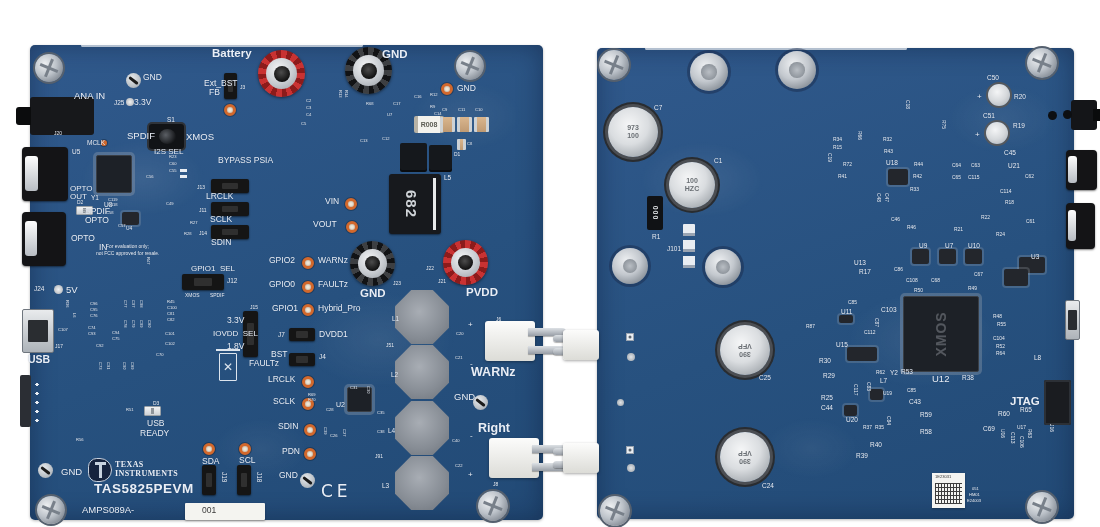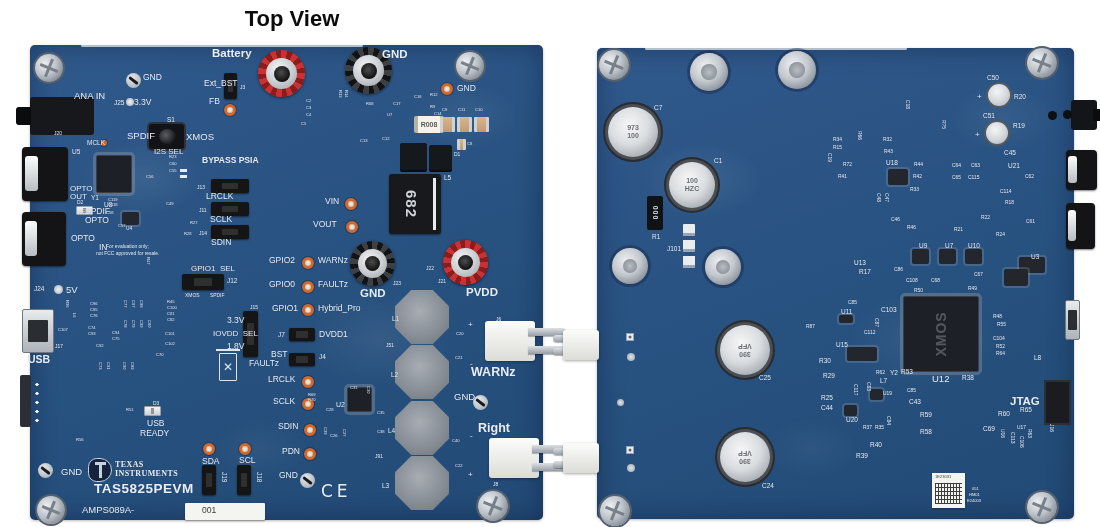--- a/index.html
+++ b/index.html
@@ -134,21 +134,20 @@
   .padw{background:#e9edf2;border:1px solid #9aa4b0}
   .padw::before{content:"";position:absolute;left:50%;top:50%;width:3px;height:3px;border-radius:50%;
          background:#5b646e;transform:translate(-50%,-50%)}
   .circg{border-radius:50%;background:radial-gradient(#e0e4e8,#99a0a7)}
   .blkdot{border-radius:50%;background:#0d0f12}
 </style>
 </head>
 <body>
 
 <div class="stage">
-  <div class="title" style="left:292px;top:6px">Top View</div>
   <div class="board board-top">
       <div class="cmp screw" style="left: 5px; top: 9px; width: 28px; height: 28px;"></div>
       <div class="cmp screw" style="left: 426px; top: 7px; width: 28px; height: 28px;"></div>
       <div class="cmp screw" style="left: 7px; top: 451px; width: 28px; height: 28px;"></div>
       <div class="cmp screw" style="left: 448px; top: 446px; width: 30px; height: 30px;"></div>
       <div class="cmp jackred" style="left: 228px; top: 5px; width: 47px; height: 47px;"></div>
       <div class="cmp jackblk" style="left: 315px; top: 2px; width: 47px; height: 47px;"></div>
       <div class="cmp jackblk" style="left: 320px; top: 196px; width: 45px; height: 45px;"></div>
       <div class="cmp jackred" style="left: 413px; top: 195px; width: 45px; height: 45px;"></div>
       <div class="cmp jack35" style="left: 0px; top: 52px; width: 64px; height: 38px;"></div>
@@ -216,21 +215,21 @@
       <div class="cmp tpb" style="left: 96px; top: 28px; width: 15px; height: 15px;"></div>
       <div class="cmp tpb" style="left: 443px; top: 350px; width: 15px; height: 15px;"></div>
       <div class="cmp tpb" style="left: 8px; top: 418px; width: 15px; height: 15px;"></div>
       <div class="cmp tpb" style="left: 270px; top: 428px; width: 15px; height: 15px;"></div>
       <div class="cmp tpsm" style="left: 24px; top: 240px; width: 9px; height: 9px;"></div>
       <div class="cmp tpsm" style="left: 96px; top: 53px; width: 8px; height: 8px;"></div>
       <div class="lb s12" style="left: 182px; top: 3px;">Battery</div>
       <div class="lb s12" style="left: 352px; top: 4px;">GND</div>
       <div class="lb s9" style="left: 160px; top: 34px; padding-left: 14px;">Ext_BST</div>
       <div class="lb s5" style="left: 210px; top: 40px;">J3</div>
-      <div class="lb s9" style="left: 179px; top: 52px;">FB</div>
+      <div class="lb s9" style="left: 179px; top: 43px;">FB</div>
       <div class="lb s9" style="left: 113px; top: 28px;">GND</div>
       <div class="lb s6" style="left: 84px; top: 55px;">J25</div>
       <div class="lb s9" style="left: 104px; top: 53px;">3.3V</div>
       <div class="lb s9" style="left: 427px; top: 39px;">GND</div>
       <div class="lb s10" style="left: 44px; top: 46px;">ANA IN</div>
       <div class="lb s5" style="left: 24px; top: 86px;">J20</div>
       <div class="lb s6" style="left: 57px; top: 95px;">MCLK</div>
       <div class="lb s10" style="left: 97px; top: 86px;">SPDIF</div>
       <div class="lb s10" style="left: 156px; top: 87px;">XMOS</div>
       <div class="lb s6" style="left: 137px; top: 72px;">S1</div>
@@ -251,21 +250,21 @@
       <div class="lb s4" style="left: 88px; top: 179px;">C57</div>
       <div class="lb s4" style="left: 52px; top: 164px;">C116</div>
       <div class="lb s5" style="left: 96px; top: 181px;">U4</div>
       <div class="lb s4" style="left: 160px; top: 176px;">R27</div>
       <div class="lb s4" style="left: 154px; top: 187px;">R28</div>
       <div class="lb s4" style="left: 136px; top: 157px;">C49</div>
       <div class="lb s4" style="left: 139px; top: 110px;">R23</div>
       <div class="lb s4" style="left: 139px; top: 117px;">C60</div>
       <div class="lb s4" style="left: 139px; top: 124px;">C55</div>
       <div class="lb s4" style="left: 116px; top: 130px;">C56</div>
-      <div class="lb s9" style="left: 172px; top: 111px; font-weight: bold;">BYPASS PSIA</div>
+      <div class="lb s9" style="left: 188px; top: 111px;">BYPASS PSIA</div>
       <div class="lb s5" style="left: 167px; top: 140px;">J13</div>
       <div class="lb s9" style="left: 176px; top: 147px;">LRCLK</div>
       <div class="lb s5" style="left: 169px; top: 163px;">J11</div>
       <div class="lb s9" style="left: 180px; top: 170px;">SCLK</div>
       <div class="lb s5" style="left: 169px; top: 186px;">J14</div>
       <div class="lb s9" style="left: 181px; top: 193px;">SDIN</div>
       <div class="lb s5" style="left: 76px; top: 199px;">For evaluation only;</div>
       <div class="lb s5" style="left: 66px; top: 206px;">not FCC approved for resale.</div>
       <div class="lb s8" style="left: 161px; top: 220px;">GPIO1  SEL</div>
       <div class="lb s6" style="left: 197px; top: 233px;">J12</div>

